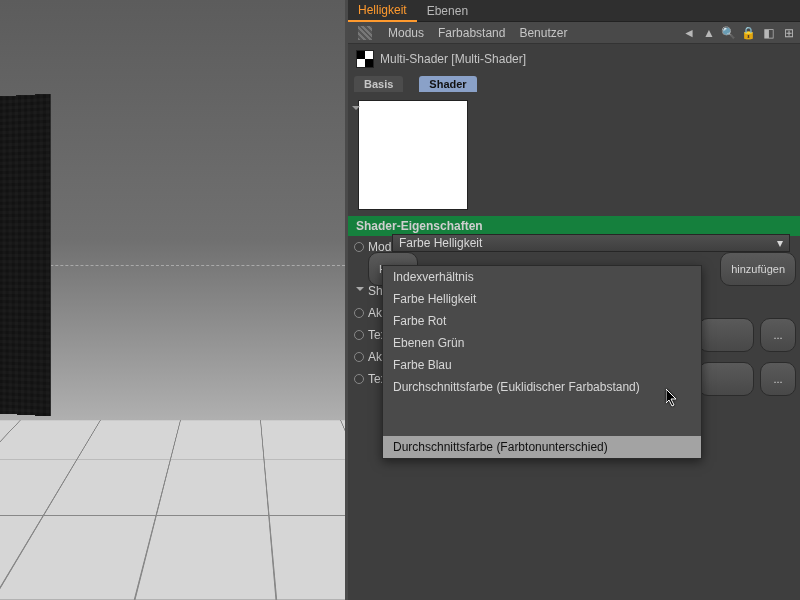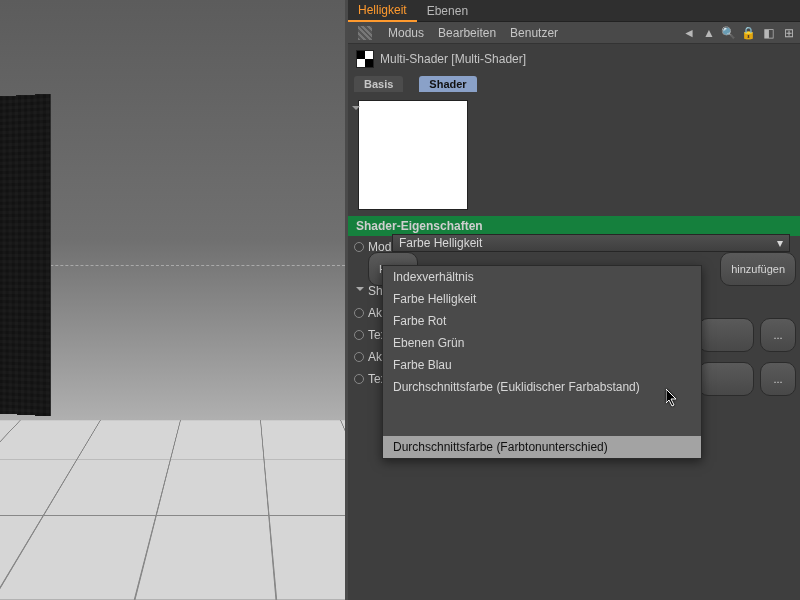--- a/index.html
+++ b/index.html
@@ -131,21 +131,21 @@
 
 <div class="panel">
   <div class="tab-row">
     <div class="tab active">Helligkeit</div>
     <div class="tab">Ebenen</div>
   </div>
 
   <div class="subbar">
     <span class="hatch"></span>
     <span>Modus</span>
-    <span>Bearbeiten</span>
+    <span>Farbabstand</span>
     <span>Benutzer</span>
     <div class="icons">
       <span>◄</span>
       <span>▲</span>
       <span>🔍</span>
       <span>🔒</span>
       <span>◧</span>
       <span>⊞</span>
     </div>
   </div>

